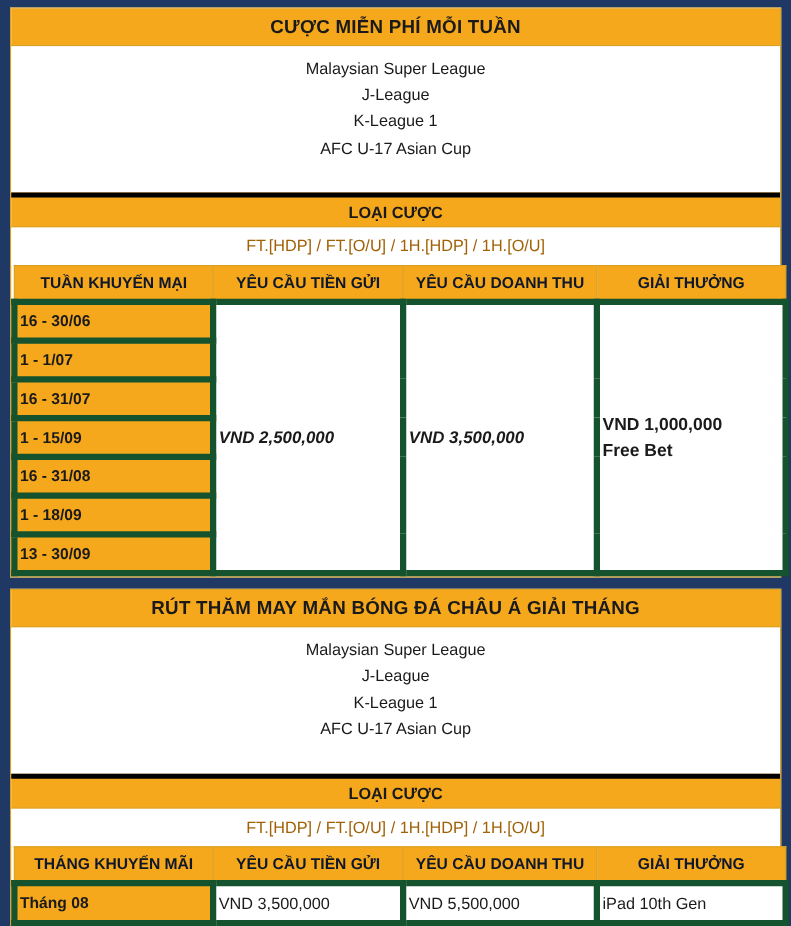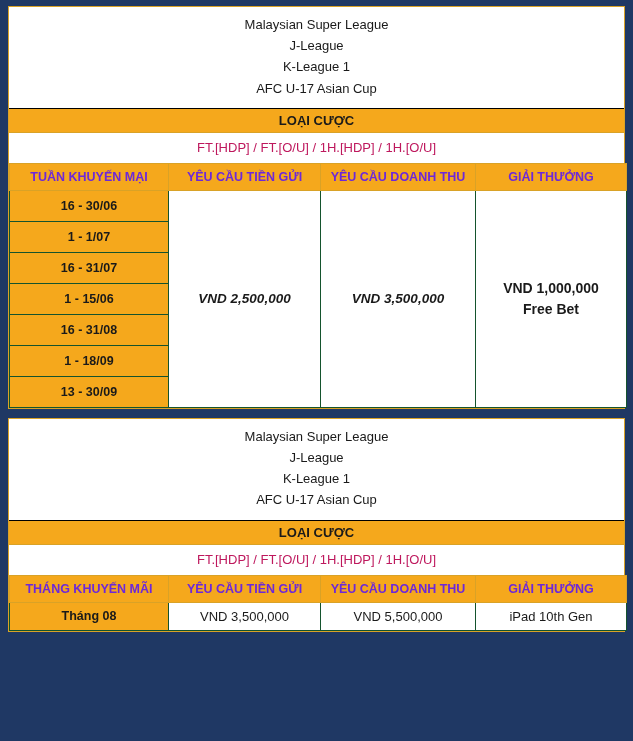--- a/index.html
+++ b/index.html
@@ -40,59 +40,58 @@
     font-size: 15px;
     border-bottom: 1px solid #d9a227;
   }
   .sub-bar {
     background: #f5a81c;
     color: #1a1a1a;
     text-align: center;
     font-weight: bold;
     padding: 4px;
     font-size: 13px;
-    border-top: 1px solid #000000;
+    border-top: 4px solid #000000;
     border-bottom: 1px solid #d9a227;
   }
   .leagues {
     background: #ffffff;
     text-align: center;
-    padding: 7px 0 9px;
+    padding: 7px 0 25px;
   }
   .leagues div {
     line-height: 1.63;
     font-size: 13px;
     color: #1a1a1a;
   }
   .bet-types {
     background: #ffffff;
     text-align: center;
     padding: 7px 0 8px;
     font-size: 13px;
-    color: #be185d;
+    color: #a16207;
   }
   
   table {
     width: 100%;
     border-collapse: collapse;
     table-layout: fixed;
   }
   th {
     background: #f5a81c;
-    color: #6d28d9;
+    color: #0f172a;
     font-weight: bold;
     font-size: 12.5px;
     padding: 6px 2px;
     text-align: center;
     border: 1px solid #d9a227;
     white-space: nowrap;
   }
   td {
-    border: 1px solid #14532d;
-    text-align: center;
+    border: 5px solid #14532d;
     font-size: 13px;
     padding: 6px 2px;
     color: #1a1a1a;
     background: #ffffff;
   }
   td.period {
     background: #f5a81c;
     font-weight: bold;
     font-size: 12.5px;
   }
@@ -120,20 +119,21 @@
   .t2 col.c3 { width: 155px; }
   .t2 col.c4 { width: 151px; }
   .t2 td { height: 28px; }
 </style>
 </head>
 <body>
 
 <div class="page">
 
   <div class="card">
+    <div class="title-bar">CƯỢC MIỄN PHÍ MỖI TUẦN</div>
 
     <div class="leagues">
       <div>Malaysian Super League</div>
       <div>J-League</div>
       <div>K-League 1</div>
       <div>AFC U-17 Asian Cup</div>
     </div>
 
     <div class="sub-bar">LOẠI CƯỢC</div>
     <div class="bet-types">FT.[HDP] / FT.[O/U] / 1H.[HDP] / 1H.[O/U]</div>
@@ -163,36 +163,37 @@
             <div>Free Bet</div>
           </td>
         </tr>
         <tr>
           <td class="period">1 - 1/07</td>
         </tr>
         <tr>
           <td class="period">16 - 31/07</td>
         </tr>
         <tr>
-          <td class="period">1 - 15/06</td>
+          <td class="period">1 - 15/09</td>
         </tr>
         <tr>
           <td class="period">16 - 31/08</td>
         </tr>
         <tr>
           <td class="period">1 - 18/09</td>
         </tr>
         <tr>
           <td class="period">13 - 30/09</td>
         </tr>
       </tbody>
     </table>
   </div>
 
   <div class="card">
+    <div class="title-bar">RÚT THĂM MAY MẮN BÓNG ĐÁ CHÂU Á GIẢI THÁNG</div>
 
     <div class="leagues">
       <div>Malaysian Super League</div>
       <div>J-League</div>
       <div>K-League 1</div>
       <div>AFC U-17 Asian Cup</div>
     </div>
 
     <div class="sub-bar">LOẠI CƯỢC</div>
     <div class="bet-types">FT.[HDP] / FT.[O/U] / 1H.[HDP] / 1H.[O/U]</div>

